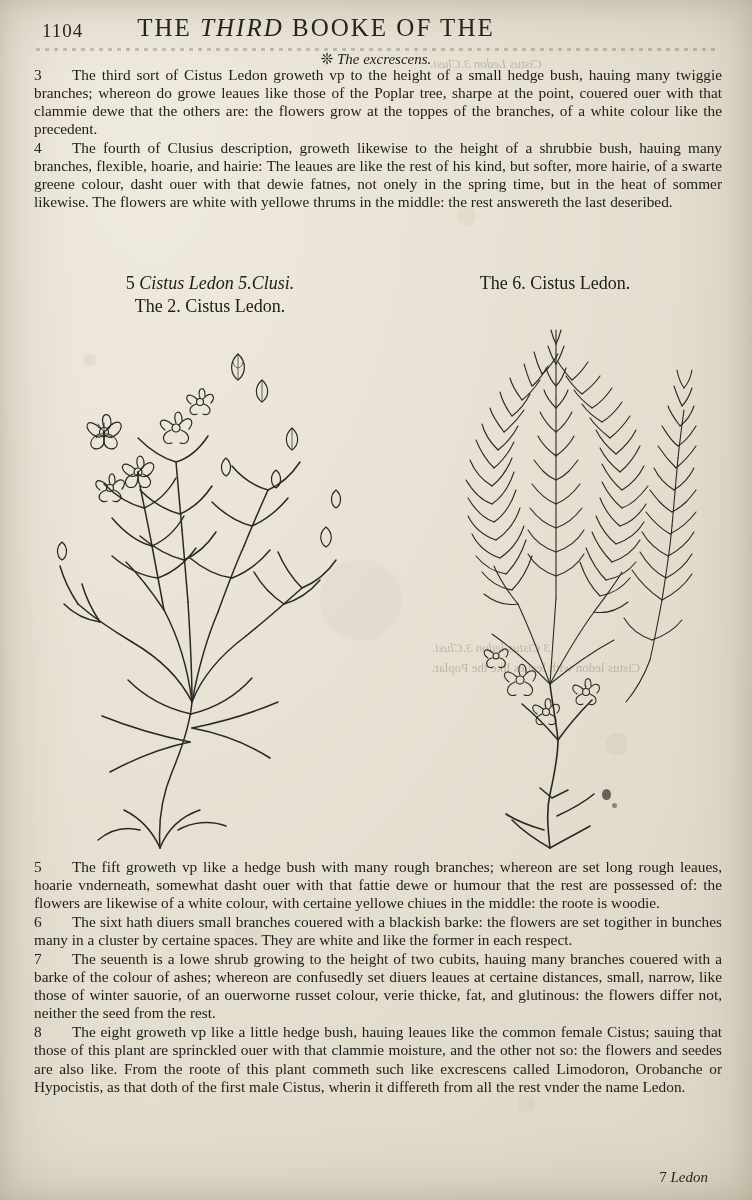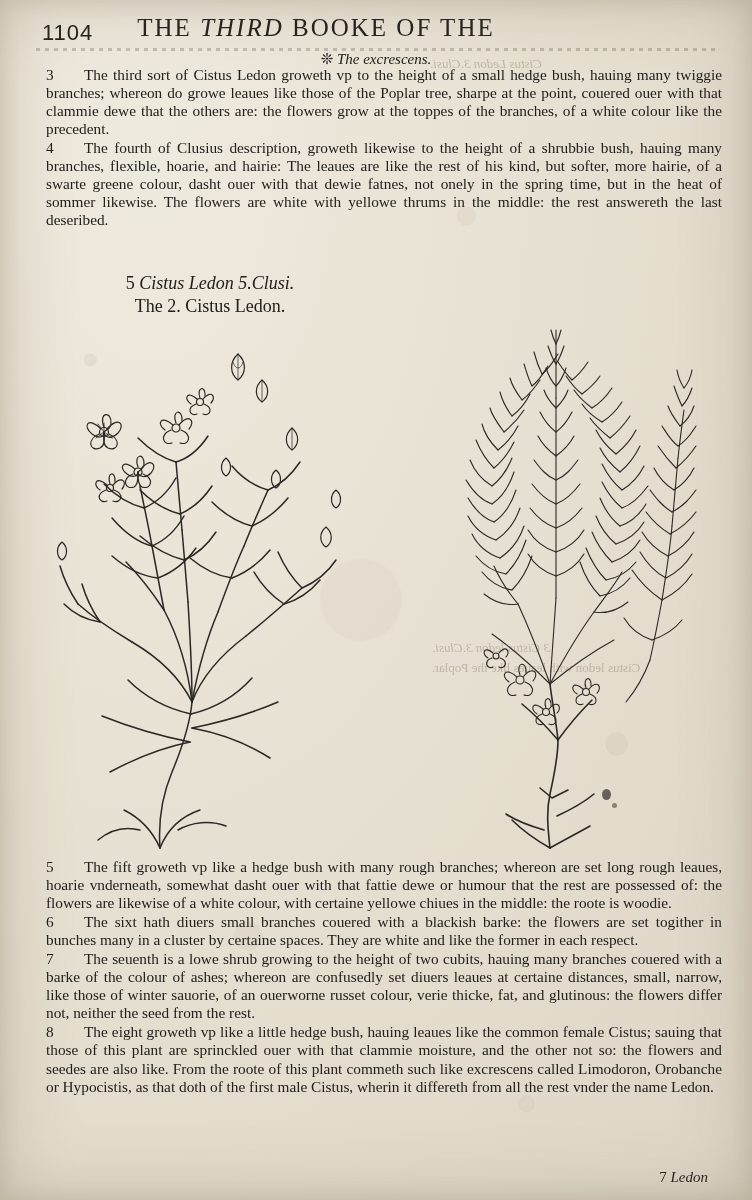--- a/index.html
+++ b/index.html
@@ -51,23 +51,23 @@
     white-space: nowrap;
   }
   .st1 { top: 56px; left: 430px; font-size: 13px; font-style: italic; }
   .st2 { top: 640px; left: 432px; font-size: 13px; font-style: italic; }
   .st3 { top: 660px; left: 432px; font-size: 13px; }
 
   .folio {
     position: absolute;
     top: 20px;
     left: 42px;
-    font-size: 22px;
+    font-size: 19px;
     letter-spacing: 1px;
-    font-family: Liberation Sans, sans-serif;
+    font-family: Liberation Serif, serif;
   }
   .runhead {
     position: absolute;
     top: 14px;
     left: 0;
     width: 632px;
     text-align: center;
     font-size: 25px;
     letter-spacing: 2px;
     font-variant: small-caps;
@@ -99,21 +99,21 @@
   .body-col {
     position: absolute;
     left: 34px;
     width: 688px;
     font-size: 15.3px;
     line-height: 1.18;
     text-align: justify;
   }
   .para {
     position: relative;
-    margin: 0 0 1px 12px;
+    margin: 0 0 1px 0;
     padding-left: 0;
     text-indent: 0;
   }
   .para .num {
     display: inline-block;
     width: 16px;
     font-style: normal;
   }
   .para .lead { display: inline-block; width: 22px; }
 
@@ -181,20 +181,21 @@
     <p class="para"><span class="num">3</span><span class="lead"></span><span>The third sort of Cistus Ledon groweth vp to the height of a small hedge bush, hauing many twiggie branches; whereon do growe leaues like those of the Poplar tree, sharpe at the point, couered ouer with that clammie dewe that the others are: the flowers grow at the toppes of the branches, of a white colour like the precedent.</span></p>
     <p class="para"><span class="num">4</span><span class="lead"></span><span>The fourth of Clusius description, groweth likewise to the height of a shrubbie bush, hauing many branches, flexible, hoarie, and hairie: The leaues are like the rest of his kind, but softer, more hairie, of a swarte greene colour, dasht ouer with that dewie fatnes, not onely in the spring time, but in the heat of sommer likewise. The flowers are white with yellowe thrums in the middle: the rest answereth the last deseribed.</span></p>
   </div>
 
   <div class="caption cap-left">
     <div class="l1"><span class="n">5</span> <span>Cistus Ledon 5.Clusi.</span></div>
     <div class="l2">The 2. Cistus Ledon.</div>
   </div>
 
   <div class="caption cap-right">
+    <div class="l2">The 6. Cistus Ledon.</div>
   </div>
 
   <div class="fig fig-left">
     <svg width="330" height="540" viewBox="0 0 330 540">
       <g class="ink" stroke-width="1.5">
 
         <path d="M120 538 C118 510 122 486 132 462 C142 438 150 414 152 392"></path>
         <path d="M120 538 C112 520 100 508 84 500"></path>
         <path d="M120 538 C128 518 142 506 160 500"></path>
         <path d="M100 520 C84 516 70 520 58 530"></path>

